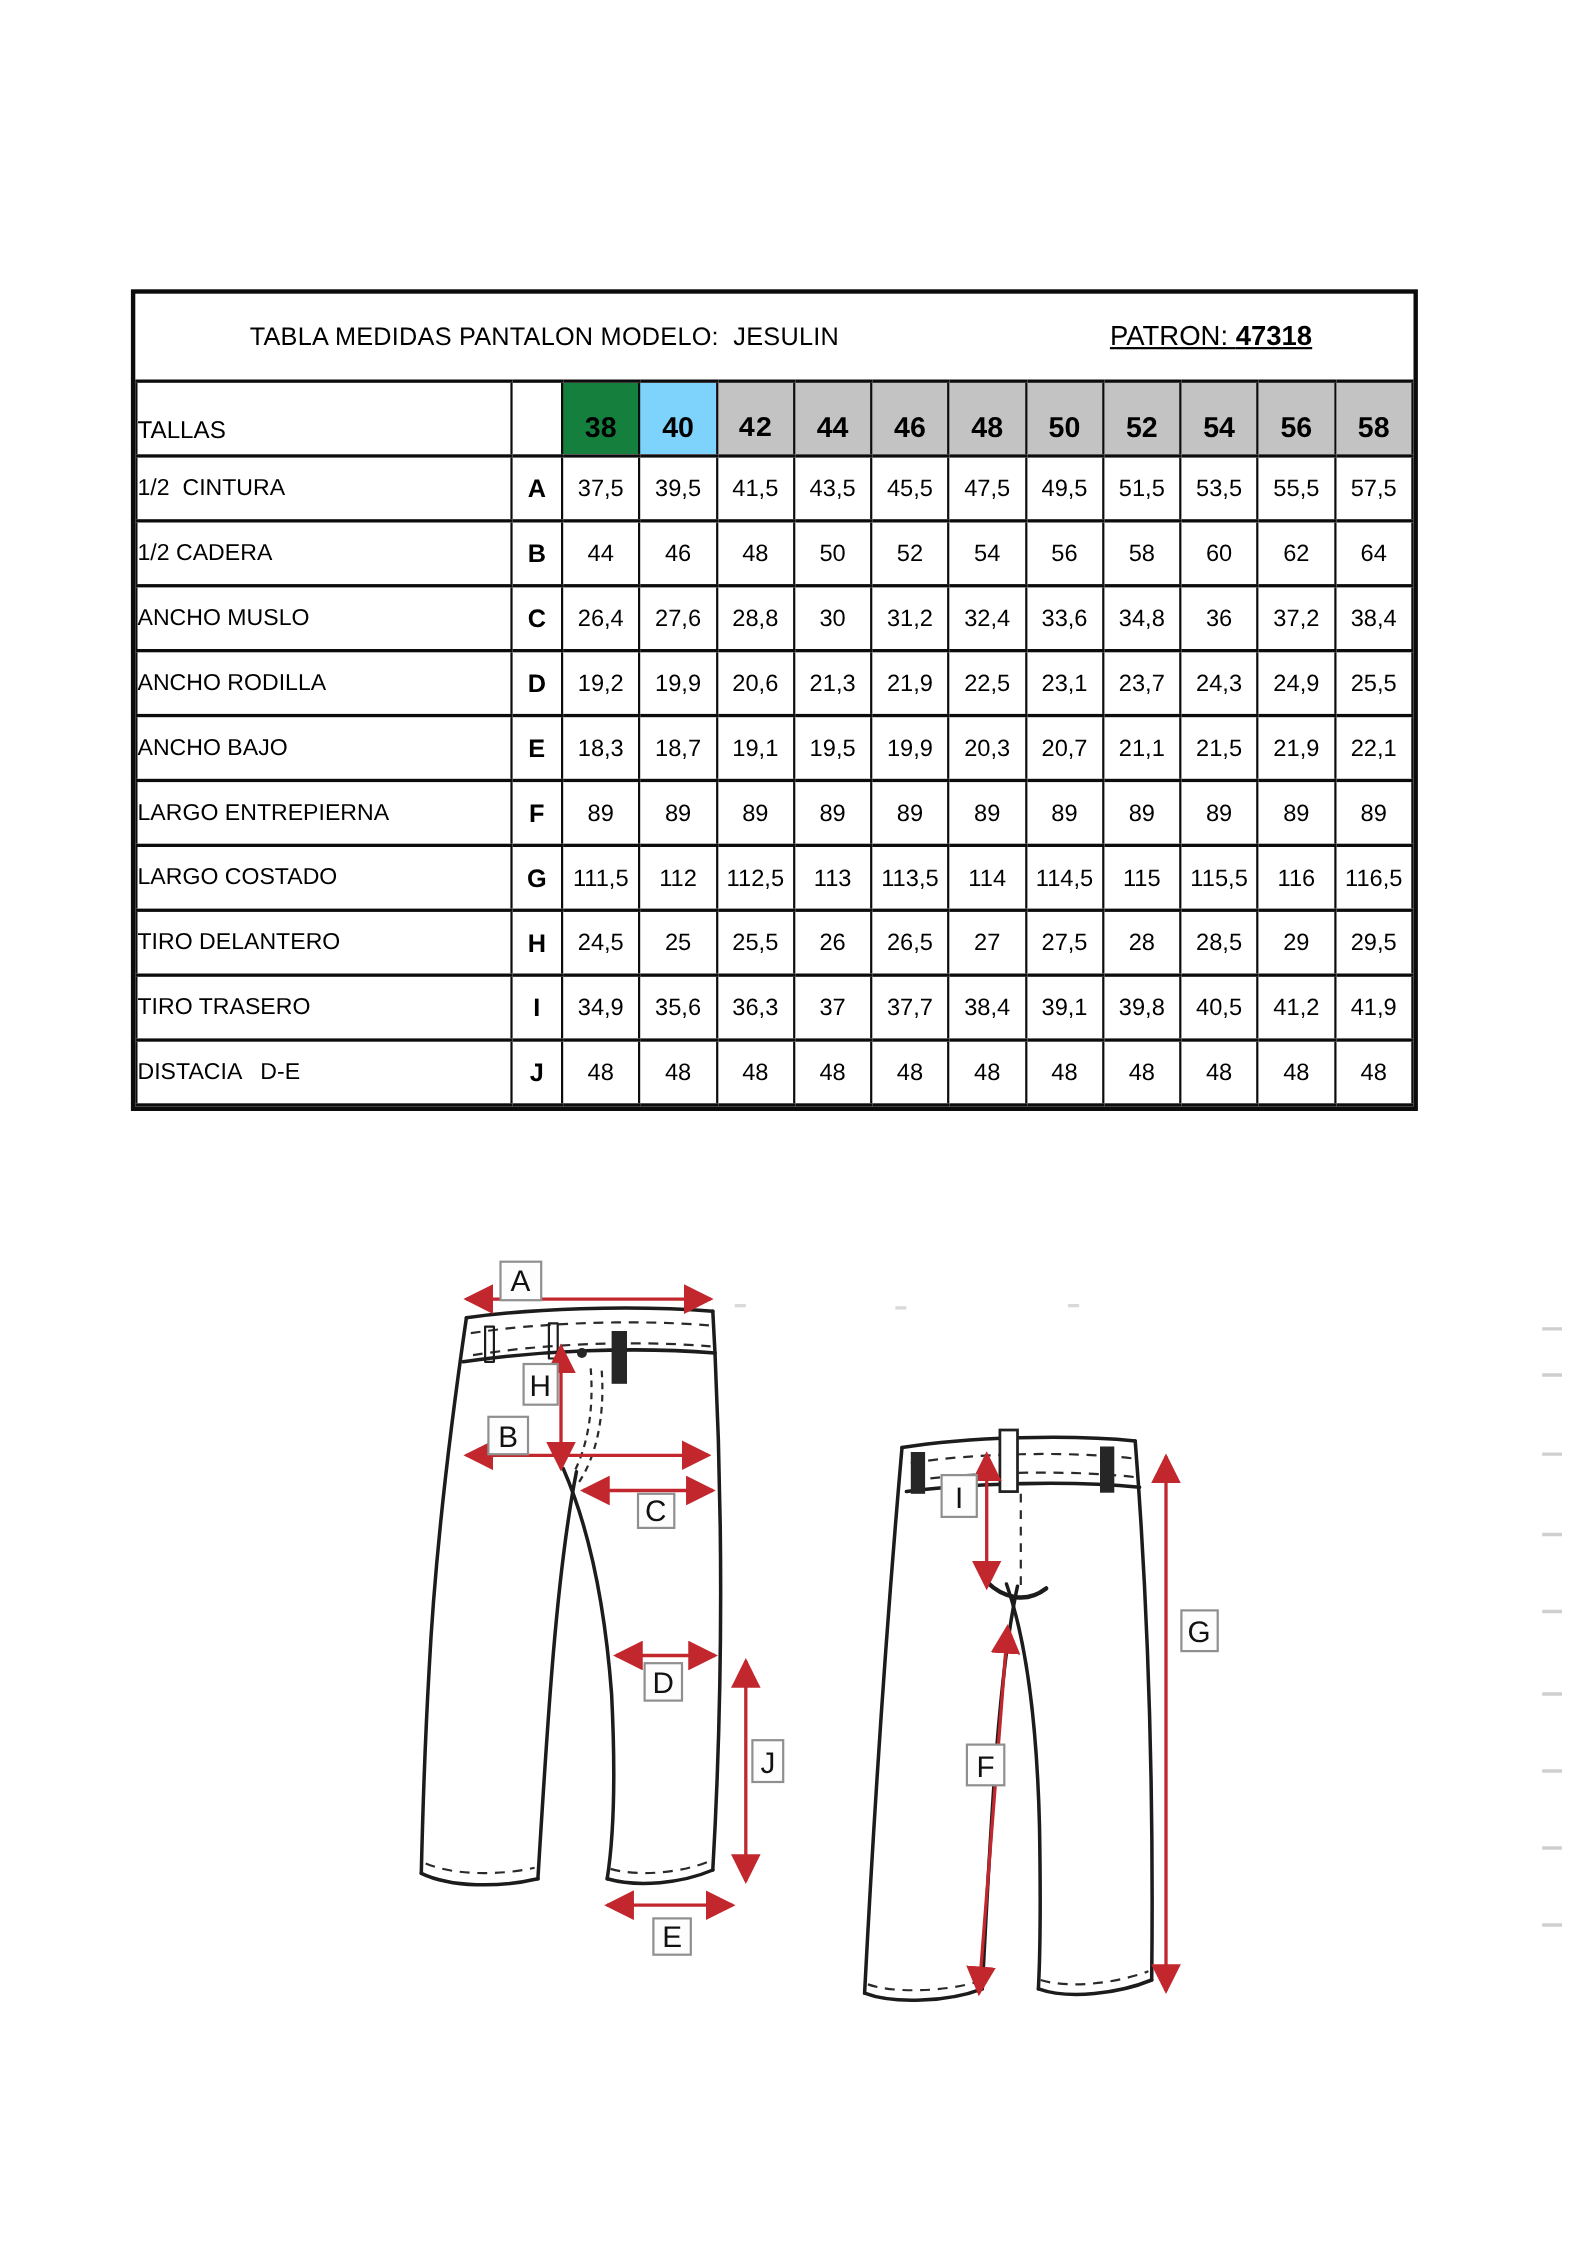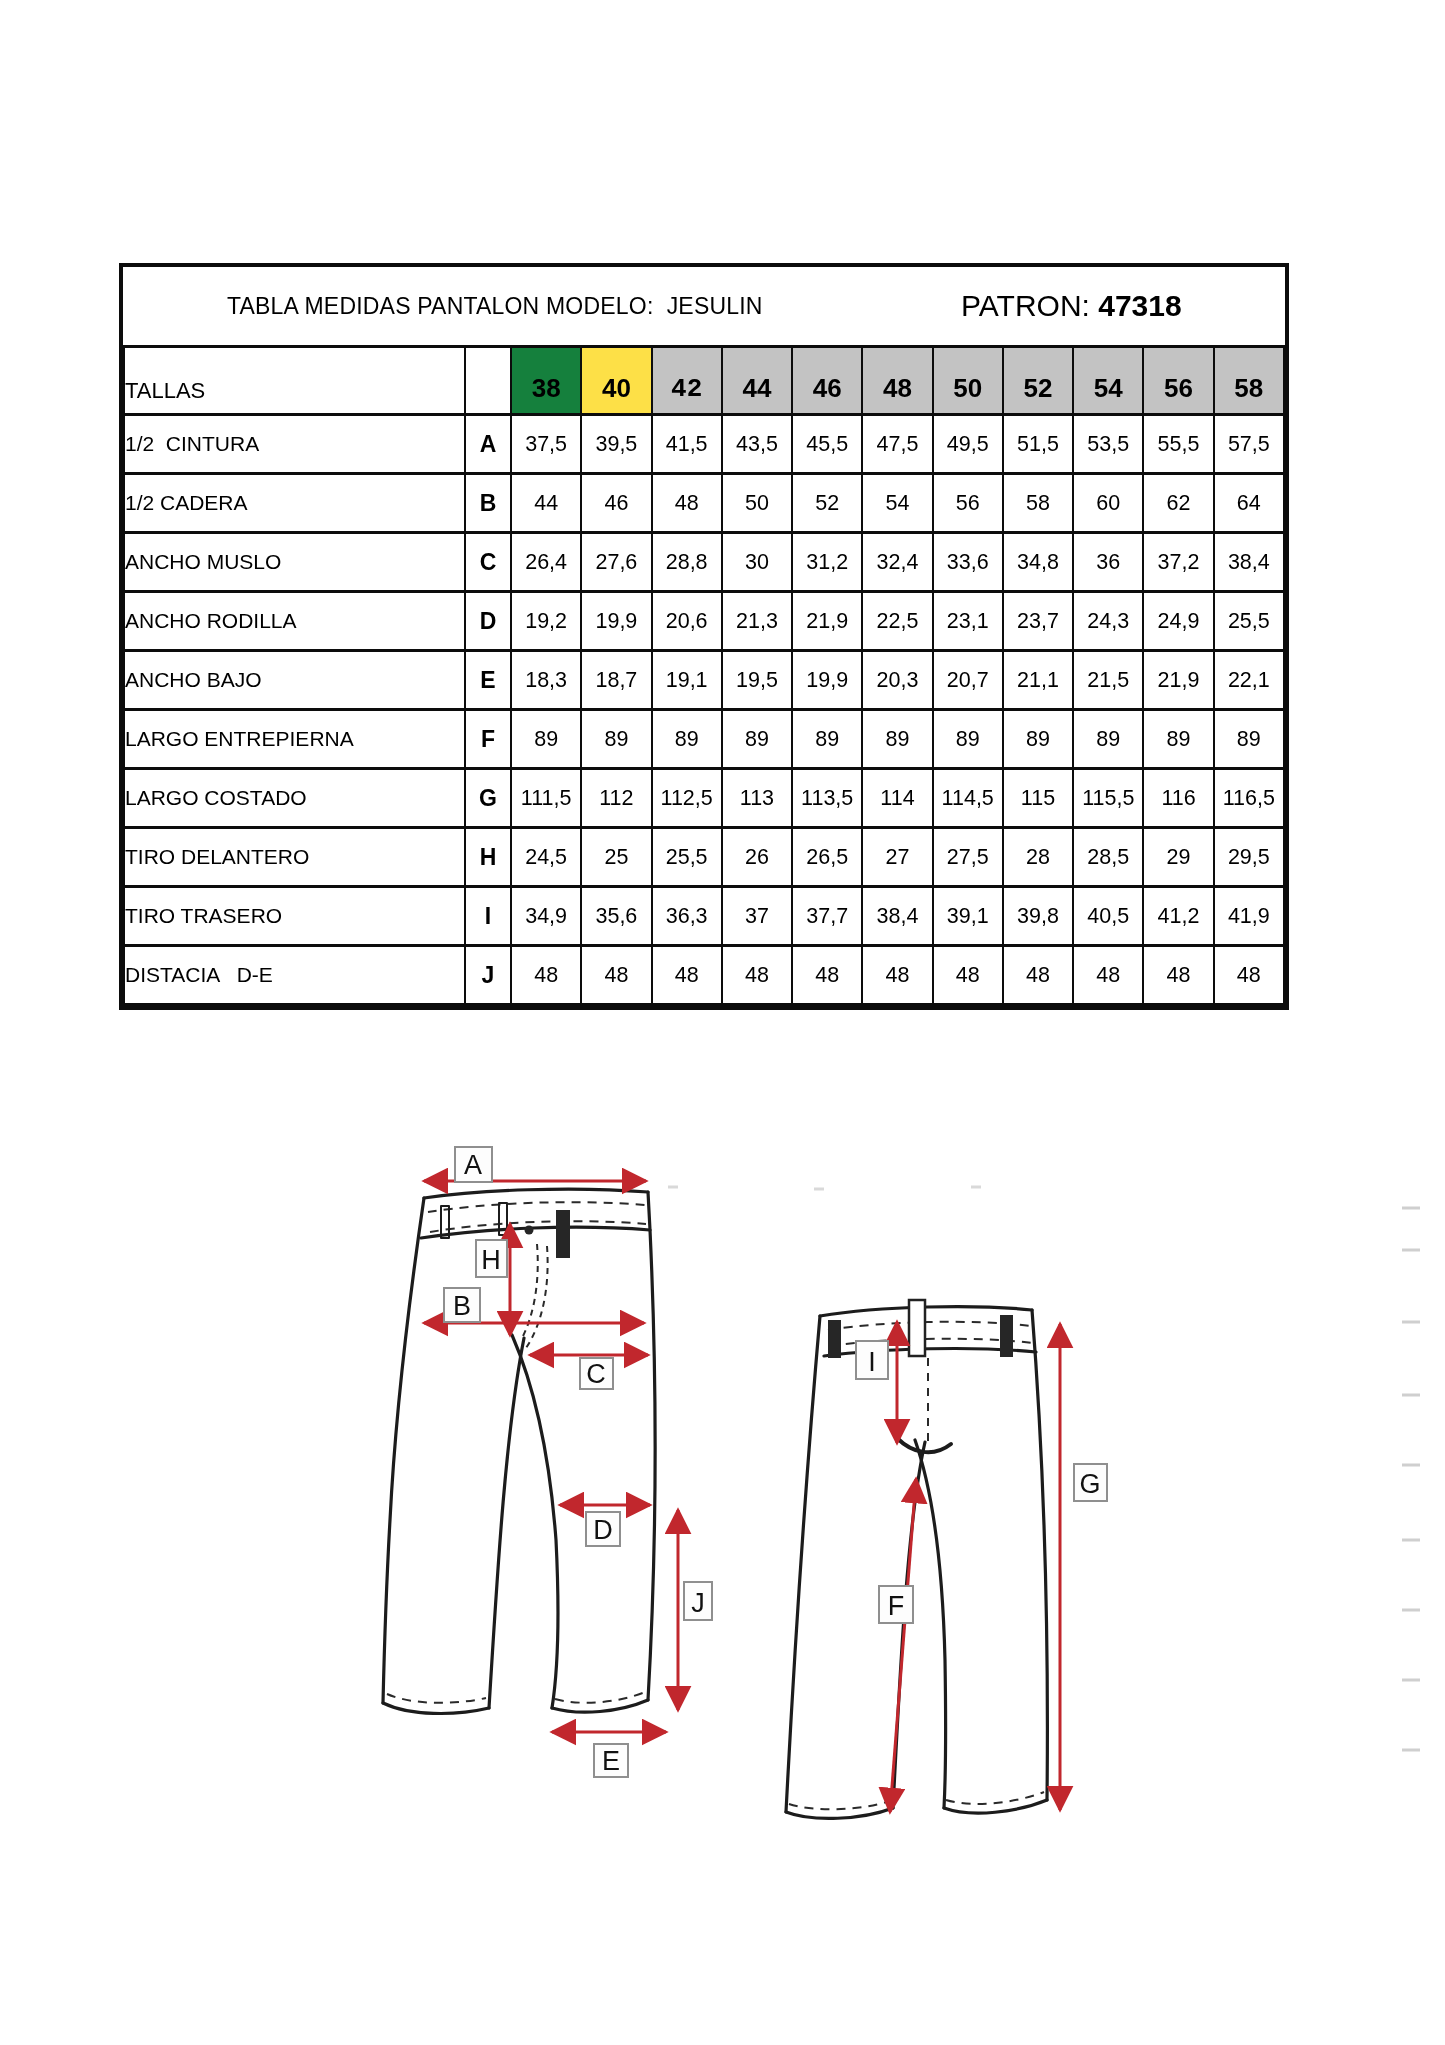--- a/index.html
+++ b/index.html
@@ -12,22 +12,22 @@
   .table-wrap {
     position:absolute; left:119px; top:263px; width:1170px;
     border:4px solid #0c0c0c; background:#fff; box-sizing:border-box;
   }
   .title-row { position:relative; height:78px; }
   .doc-title {
     position:absolute; left:104px; top:50%; transform:translateY(-50%);
     font-size:23px; white-space:pre; letter-spacing:0.2px;
   }
   .patron {
-    position:absolute; left:838px; top:50%; transform:translateY(-50%);
-    font-size:30px; white-space:pre;
+    position:absolute; left:886px; top:50%; transform:translateY(-50%);
+    font-size:25px; white-space:pre;text-decoration:underline;
   }
   .patron .val { font-weight:bold; }
 
   table.sizes { border-collapse:collapse; width:100%; table-layout:fixed; }
   table.sizes th, table.sizes td {
     border-left:2px solid #0c0c0c; border-right:2px solid #0c0c0c;
     border-top:3px solid #0c0c0c; border-bottom:3px solid #0c0c0c;
     padding:0; overflow:hidden;
   }
   tr.head th { height:56px; vertical-align:bottom; padding-bottom:9px; }
@@ -62,21 +62,21 @@
       <colgroup>
         <col style="width:341px">
           <col style="width:46px">
       </colgroup>
       <thead>
         <tr class="head" id="size-header-row">
           <th class="tallas">TALLAS</th>
           <th class="letter-hdr"></th>
 
         <th class="size-hdr" style="background: #15803d;">38</th>
-            <th class="size-hdr" style="background: #fde047;">40</th>
+            <th class="size-hdr" style="background: #7dd3fc;">40</th>
             <th class="size-hdr" style="background: rgb(195, 195, 195); font-family: Liberation Mono, monospace;">42</th>
             <th class="size-hdr" style="background: rgb(195, 195, 195);">44</th>
             <th class="size-hdr" style="background: rgb(195, 195, 195);">46</th>
             <th class="size-hdr" style="background: rgb(195, 195, 195);">48</th>
             <th class="size-hdr" style="background: rgb(195, 195, 195);">50</th>
             <th class="size-hdr" style="background: rgb(195, 195, 195);">52</th>
             <th class="size-hdr" style="background: rgb(195, 195, 195);">54</th>
             <th class="size-hdr" style="background: rgb(195, 195, 195);">56</th>
             <th class="size-hdr" style="background: rgb(195, 195, 195);">58</th>
           </tr>

